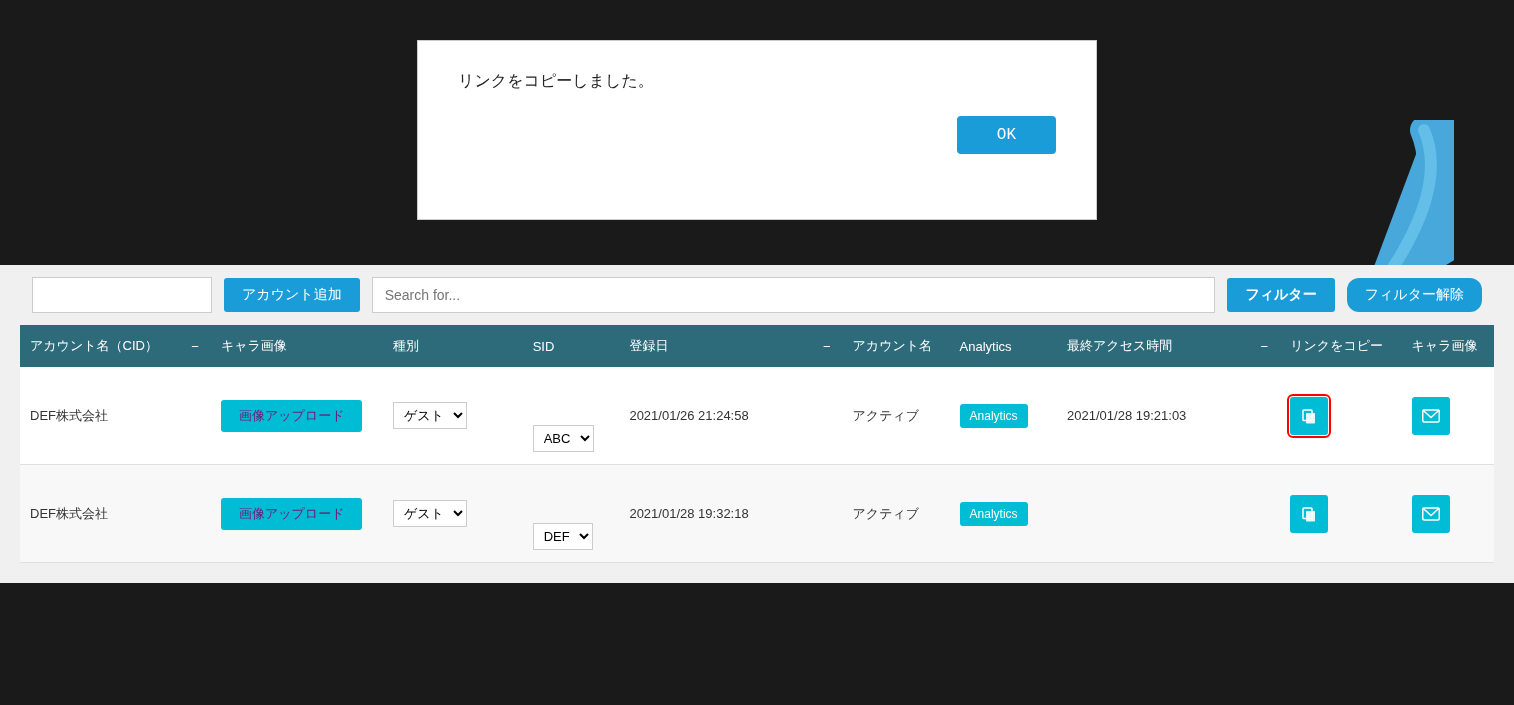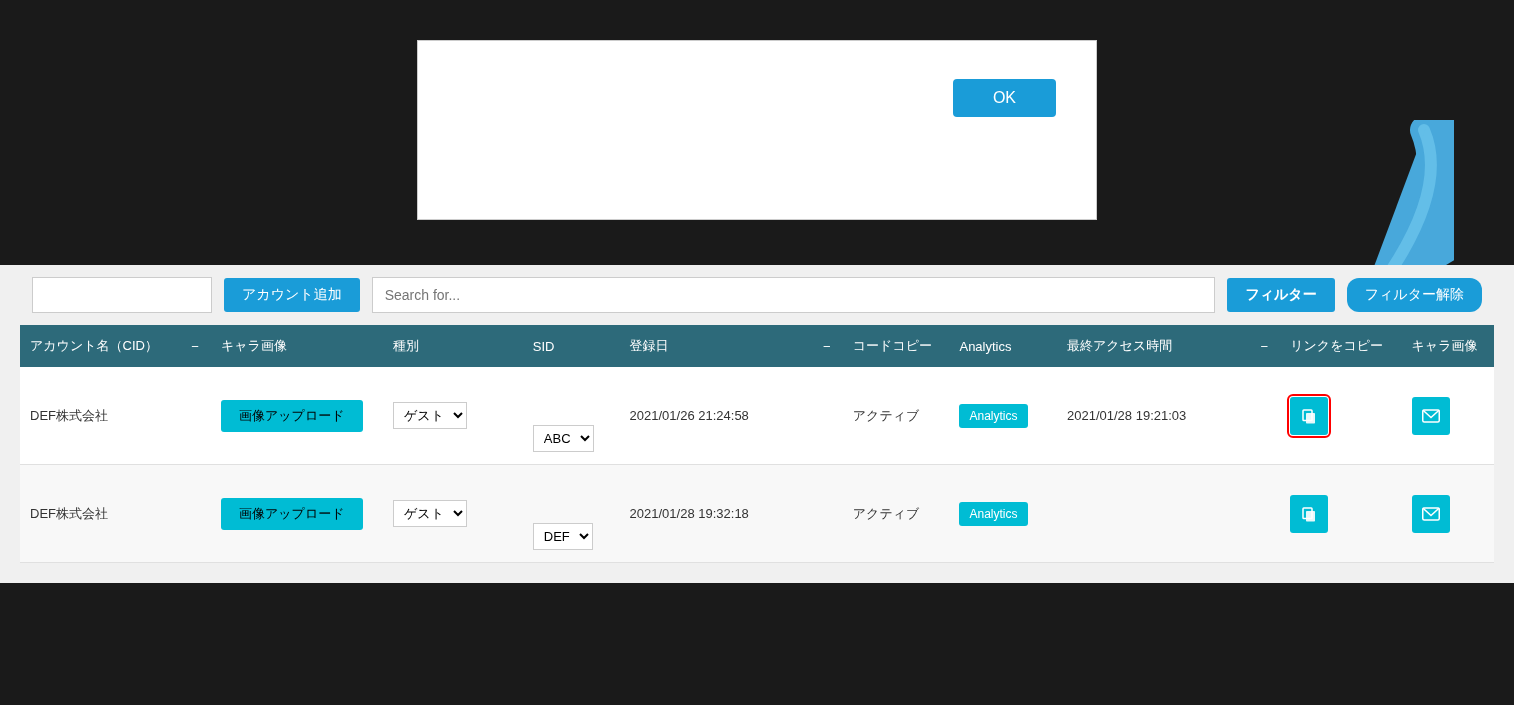--- a/index.html
+++ b/index.html
@@ -59,20 +59,21 @@
     }
 
     .ok-button {
       background: #1a9cd8;
       color: #fff;
       border: none;
       padding: 10px 40px;
       font-size: 16px;
       cursor: pointer;
       border-radius: 4px;
+      font-family: Liberation Mono, monospace;
     }
 
     
     .arrow-container {
       position: absolute;
       top: 120px;
       right: 60px;
       width: 260px;
       height: 220px;
       pointer-events: none;
@@ -174,21 +175,21 @@
 
     .data-table tbody td {
       padding: 12px 10px;
       font-size: 13px;
       color: #333;
       vertical-align: middle;
     }
 
     .image-upload-button {
       background: #00bcd4;
-      color: #000000;
+      color: #701a75;
       border: none;
       padding: 7px 18px;
       font-size: 13px;
       cursor: pointer;
       border-radius: 3px;
     }
 
     .select-dropdown {
       border: 1px solid #ccc;
       padding: 4px 6px;
@@ -265,20 +266,21 @@
       position: relative;
     }
   </style>
 </head>
 <body>
 
 <div class="page-bg"></div>
 
 <div class="dialog-overlay">
   <div class="dialog-box">
+    <div class="dialog-message">リンクをコピーしました。</div>
     <div class="dialog-footer">
       <button class="ok-button">OK</button>
     </div>
   </div>
 </div>
 
 <div class="arrow-container">
   <svg viewBox="0 0 260 220" width="260" height="220" xmlns="http://www.w3.org/2000/svg">
     <defs>
       <marker id="arrowhead" markerWidth="10" markerHeight="7" refX="10" refY="3.5" orient="auto">
@@ -304,21 +306,21 @@
   <table class="data-table">
     <thead>
       <tr>
         <th class="col-account">アカウント名（CID）</th>
         <th class="col-minus">−</th>
         <th class="col-image">キャラ画像</th>
         <th class="col-type">種別</th>
         <th class="col-sid">SID</th>
         <th class="col-date">登録日</th>
         <th class="col-minus">−</th>
-        <th class="col-status">コードコピー</th>
+        <th class="col-status">アカウント名</th>
         <th class="col-analytics">Analytics</th>
         <th class="col-access">最終アクセス時間</th>
         <th class="col-minus2">−</th>
         <th class="col-link">リンクをコピー</th>
         <th class="col-code">キャラ画像</th>
       </tr>
     </thead>
     <tbody id="table-body">
     <tr>
     <td>DEF株式会社</td>

